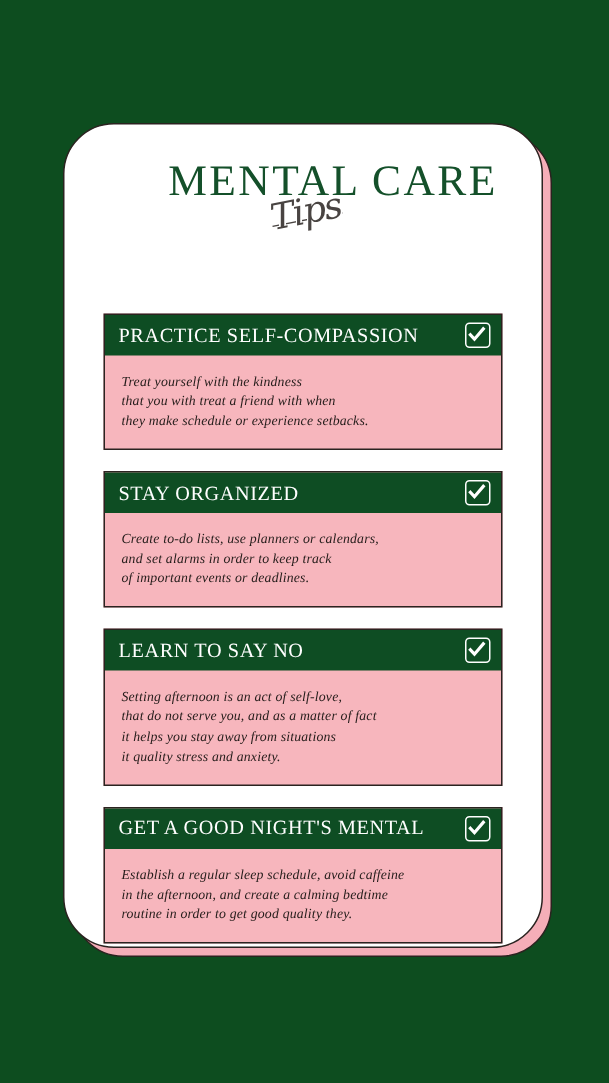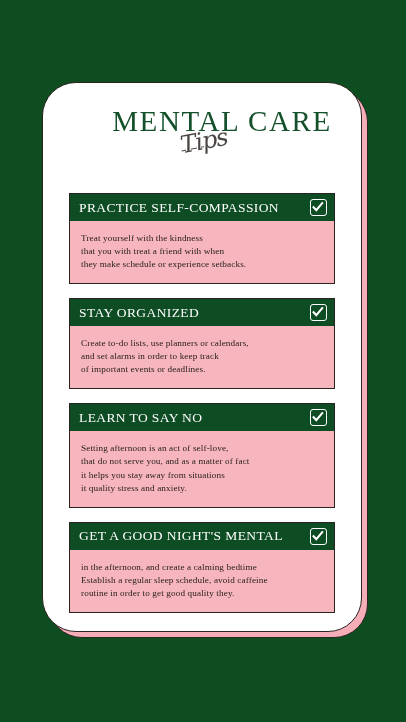--- a/index.html
+++ b/index.html
@@ -77,21 +77,21 @@
     opacity: 0.92;
     text-decoration: underline;
     text-decoration-thickness: 1px;
     text-underline-offset: -3px;
     pointer-events: none;
   }
 
   
   .cards {
     padding: 18px 26px;
-    margin-top: 2px;
+    margin-top: 18px;
   }
   .tip-card {
     border: 1.4px solid #2b2320;
     box-sizing: border-box;
     margin-bottom: 14px;
     background: #f7b6bd;
   }
   .tip-head {
     background: #0e4d23;
     display: flex;
@@ -127,20 +127,21 @@
     padding: 11px 11px 12px 11px;
     box-sizing: border-box;
   }
   .tip-line {
     font-family: "Liberation Serif", serif;
     font-size: 9.2px;
     color: #241c1a;
     line-height: 1.42;
     letter-spacing: 0.12px;
     white-space: nowrap;
+    font-style: italic;
   }
 </style>
 </head>
 <body>
 
 <div class="frame-wrap">
   <div class="frame-shadow"></div>
   <div class="frame-card">
 
     <div class="title-block">
@@ -198,21 +199,21 @@
         <div class="tip-card">
           <div class="tip-head">
             <div class="tip-head-text">GET A GOOD NIGHT'S MENTAL</div>
             <div class="checkbox-icon">
               <svg width="12" height="12" viewBox="0 0 12 12">
                 <path d="M1.6 6.2 L4.3 9.1 L10.2 2.2" stroke="#ffffff" stroke-width="2.1" fill="none" stroke-linecap="square" stroke-linejoin="miter"></path>
               </svg>
             </div>
           </div>
           <div class="tip-body">
+            <div class="tip-line">Establish a regular sleep schedule, avoid caffeine</div>
             <div class="tip-line">in the afternoon, and create a calming bedtime</div>
-            <div class="tip-line">Establish a regular sleep schedule, avoid caffeine</div>
             <div class="tip-line">routine in order to get good quality they.</div>
           </div>
         </div>
       </div>
 
   </div>
 </div>
 
 </body></html>

